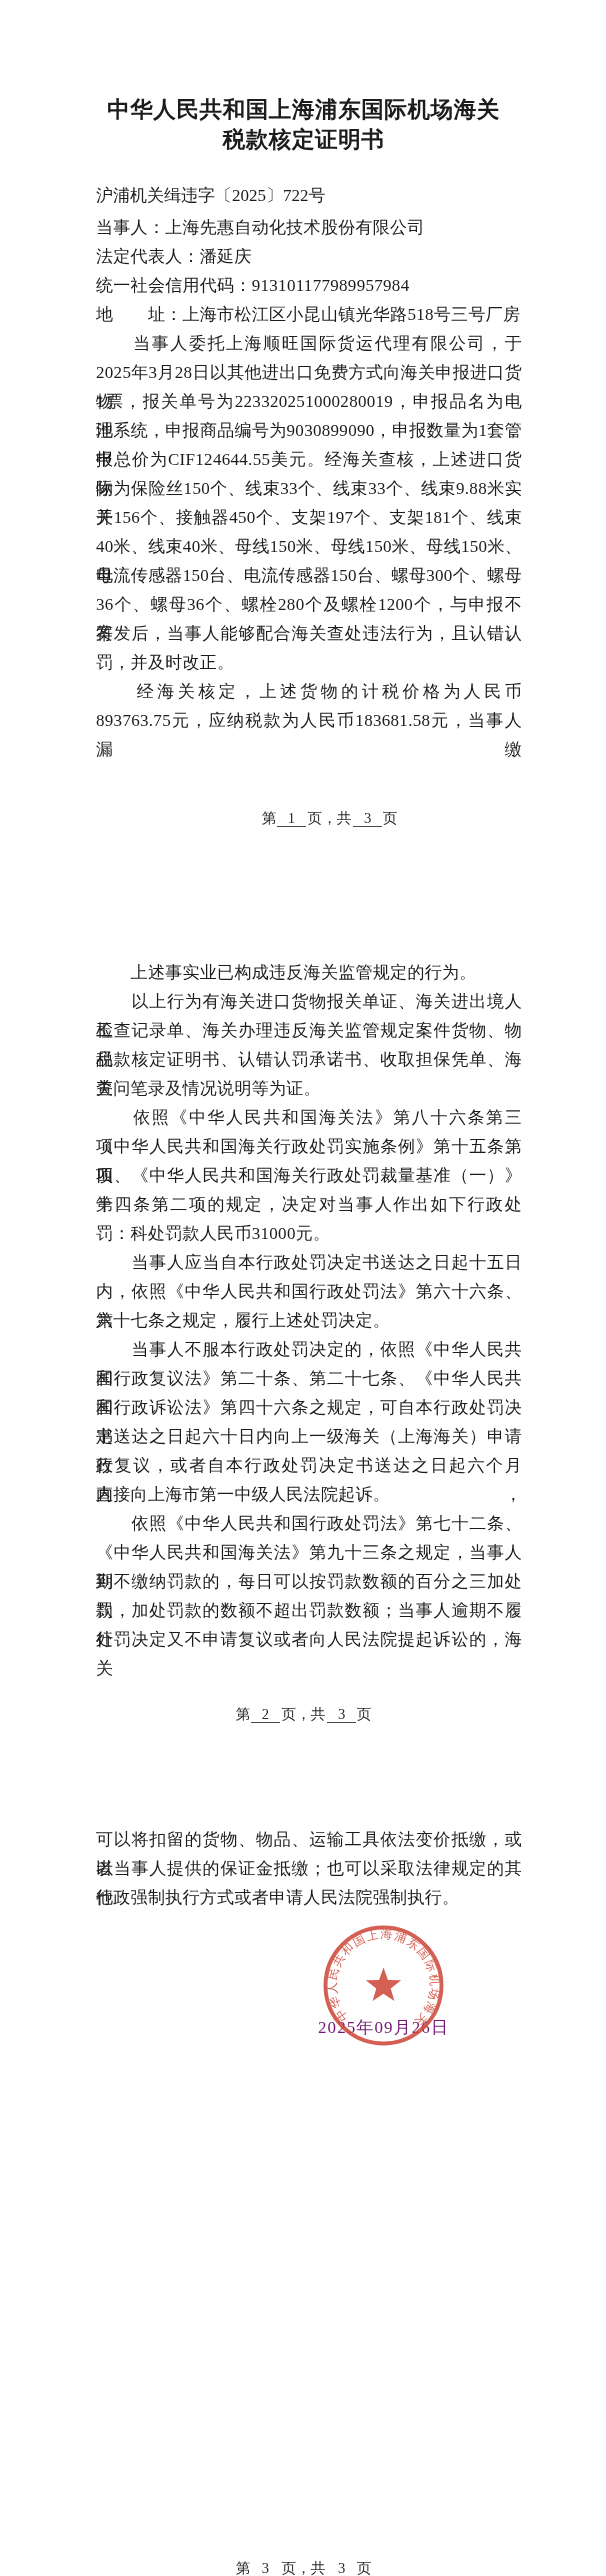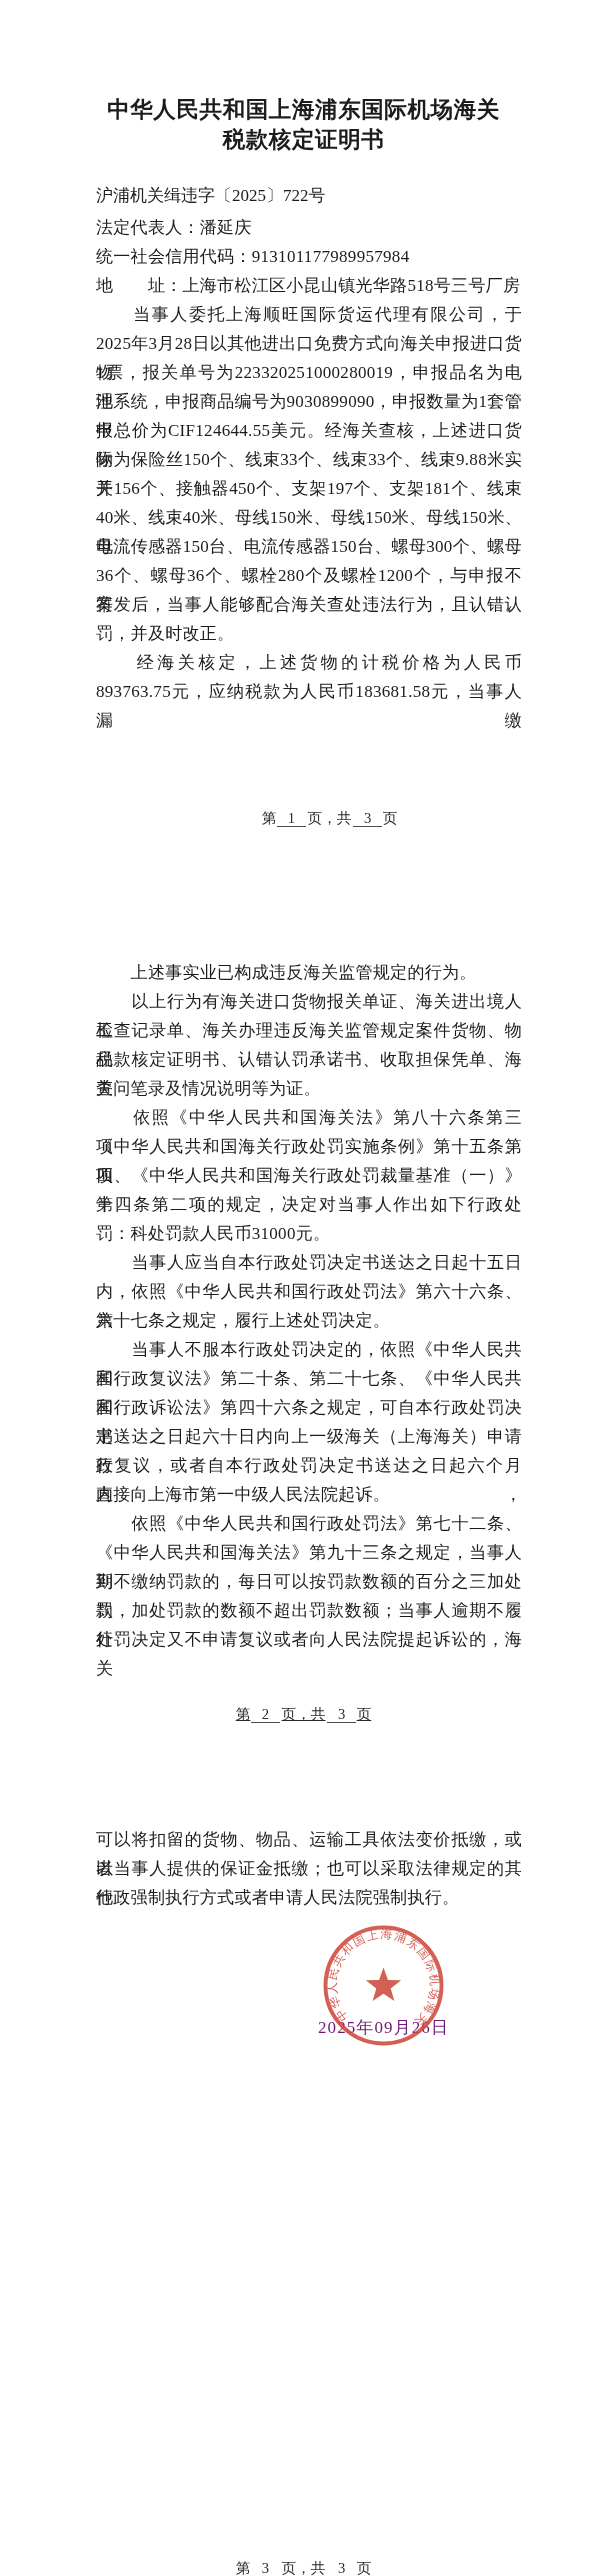--- a/index.html
+++ b/index.html
@@ -26,21 +26,21 @@
     height:29px;line-height:29px;
     text-align:justify;text-align-last:left;
     letter-spacing:0.3px;
   }
   .line.j{text-align-last:justify;}
   .pg-footer{
     left:0;width:607px;text-align:center;
     font-size:14.6px;line-height:17px;color:#2a2a2a;
   }
   #footer1{top:794px;padding-left:26px;}
-  #footer2{top:1690px;text-decoration:underline;}
+  #footer2{top:1690px;}
   #footer3{top:2544px;}
   .f-num{
     display:inline-block;min-width:29px;text-align:center;
     border-bottom:1.1px solid #4a4a4a;line-height:15px;
     margin:0 0.6px;
   }
   .f-mid{margin:0 1.1px;}
   .seal-wrap{
     top:1907px;left:321px;width:125px;height:125px;
     opacity:0.88;z-index:2;
@@ -54,20 +54,21 @@
 <body>
 
 <div class="abs doc-title">
   <div>中华人民共和国上海浦东国际机场海关</div>
   <div>税款核定证明书</div>
 </div>
 
 <div class="abs doc-number">沪浦机关缉违字〔2025〕722号</div>
 
 <div id="block1" class="abs body-block">
+    <div class="line">当事人：上海先惠自动化技术股份有限公司</div>
     <div class="line">法定代表人：潘延庆</div>
     <div class="line">统一社会信用代码：913101177989957984</div>
     <div class="line">地　　址：上海市松江区小昆山镇光华路518号三号厂房</div>
     <div class="line j">　　当事人委托上海顺旺国际货运代理有限公司，于</div>
     <div class="line j">2025年3月28日以其他进出口免费方式向海关申报进口货物</div>
     <div class="line j">1票，报关单号为223320251000280019，申报品名为电池管</div>
     <div class="line j">理系统，申报商品编号为9030899090，申报数量为1套，申</div>
     <div class="line j">报总价为CIF124644.55美元。经海关查核，上述进口货物实</div>
     <div class="line j">际为保险丝150个、线束33个、线束33个、线束9.88米、开</div>
     <div class="line j">关156个、接触器450个、支架197个、支架181个、线束</div>

